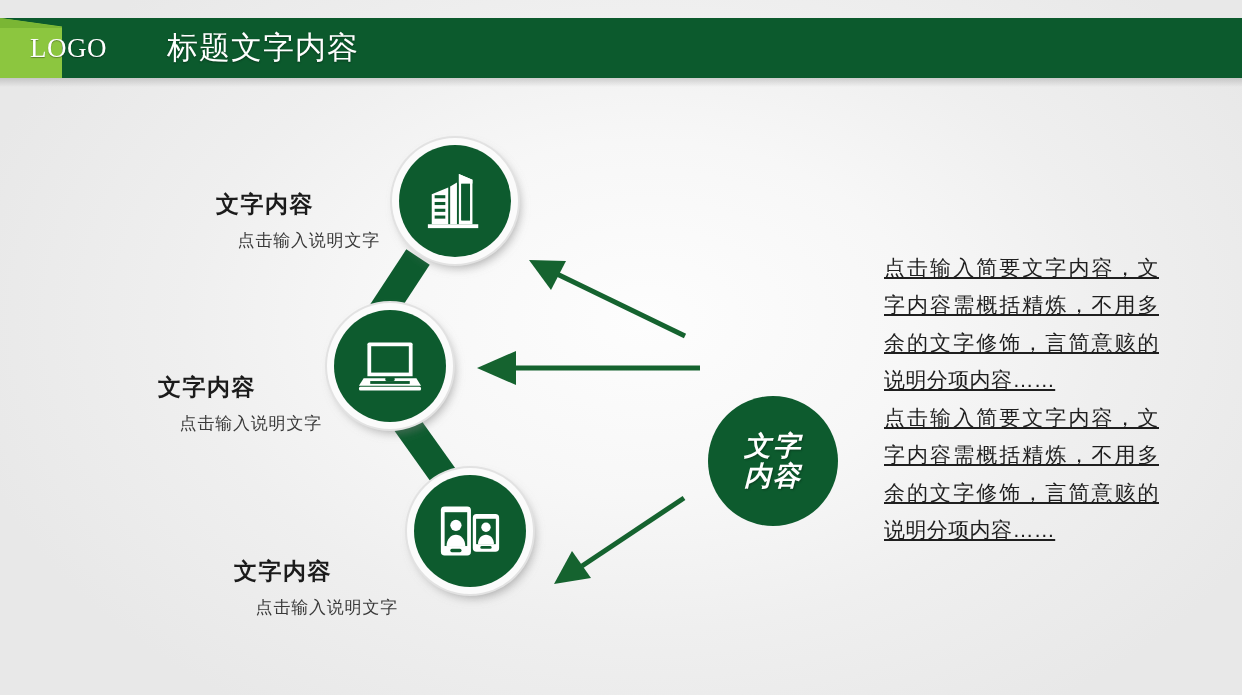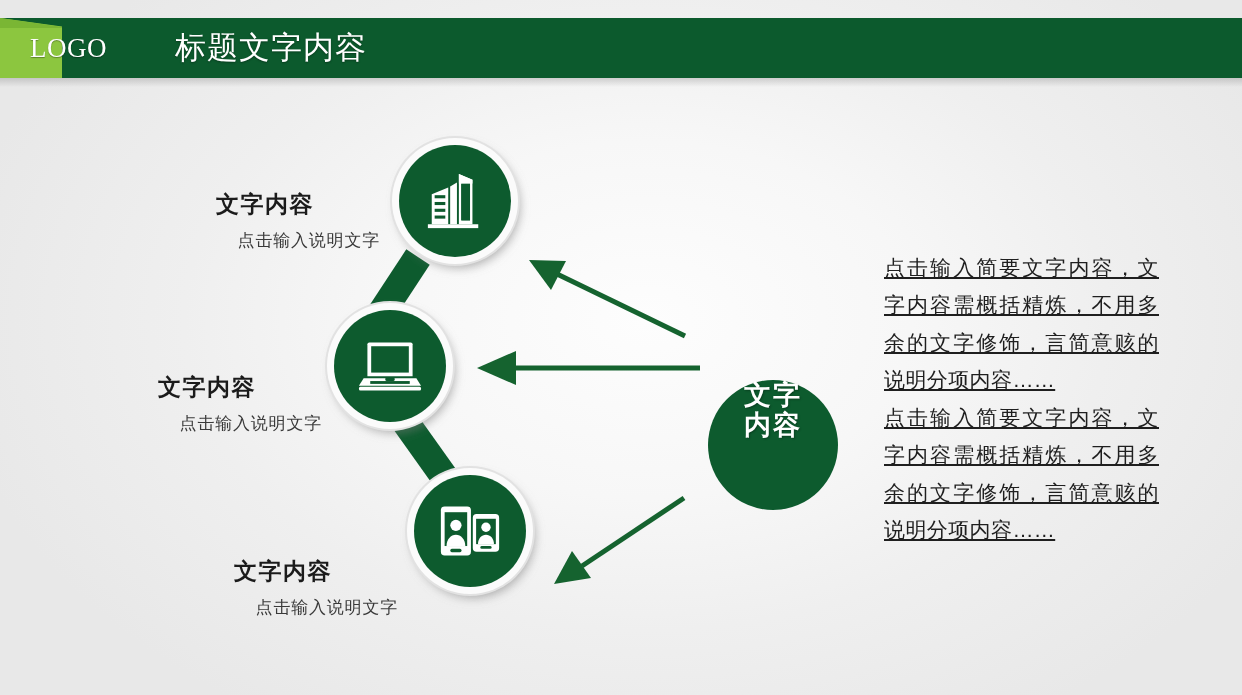--- a/index.html
+++ b/index.html
@@ -29,33 +29,32 @@
     background:#8cc63f;
     clip-path:polygon(0 0, 100% 14%, 100% 100%, 0 100%);
   }
   #header-accent-top{
     position:absolute;left:0;top:18px;width:62px;height:10px;
     background:#7ab634;
     clip-path:polygon(0 0, 100% 90%, 100% 100%, 0 100%);
   }
   #header-text{
     position:absolute;left:30px;top:18px;height:60px;
-    display:flex;align-items:center;gap:20px;
+    display:flex;align-items:center;gap:60px;
     z-index:4;
   }
   .hdr-logo{
     font-family:"Liberation Serif","DejaVu Serif",serif;
     font-size:27px;color:#ffffff;letter-spacing:.5px;
     text-shadow:0 1px 1px rgba(0,0,0,.35);
   }
   .hdr-title{
     font-family:"Liberation Serif","DejaVu Serif",serif;
     font-size:31px;color:#ffffff;letter-spacing:1px;
     text-shadow:0 1px 2px rgba(0,0,0,.35);
-    margin-left:48px;
   }
 
   
   #diagram{position:absolute;left:0;top:78px;width:1242px;height:617px;}
   #svg-layer{position:absolute;left:0;top:0;width:1242px;height:617px;}
 
   
   .node{
     position:absolute;width:112px;height:112px;border-radius:50%;
     background:#0d5b2e;
@@ -65,25 +64,26 @@
       0 0 0 9px #e2e2e2,
       4px 6px 11px rgba(90,90,90,.38);
     z-index:6;
   }
   .node svg{display:block;}
   #node-top{left:399px;top:67px;}
   #node-mid{left:334px;top:232px;}
   #node-bot{left:414px;top:397px;}
 
   #node-center{
-    position:absolute;left:708px;top:302px;
+    position:absolute;left:708px;top:318px;
     width:130px;height:130px;border-radius:50%;
     background:#0d5b2e;
-    display:flex;flex-direction:column;align-items:center;
+    display:flex;flex-direction:column;align-items:center;justify-content:center;
     z-index:6;
+    font-style:italic;
   }
   #node-center .ctr-line{
     font-size:27px;font-weight:bold;color:#ffffff;
     line-height:1.12;letter-spacing:2px;
     text-shadow:1px 1px 2px rgba(0,0,0,.30);
   }
 
   
   .label-block{position:absolute;text-align:center;z-index:5;}
   .label-title{

